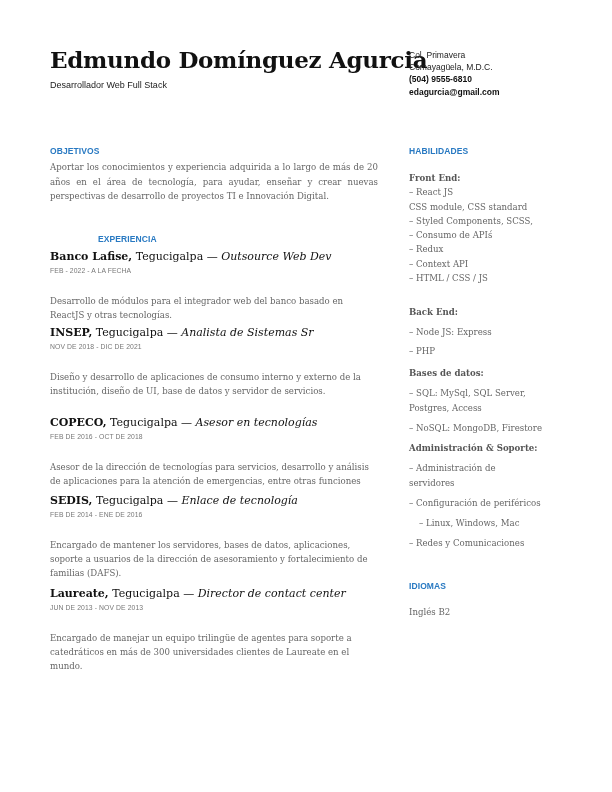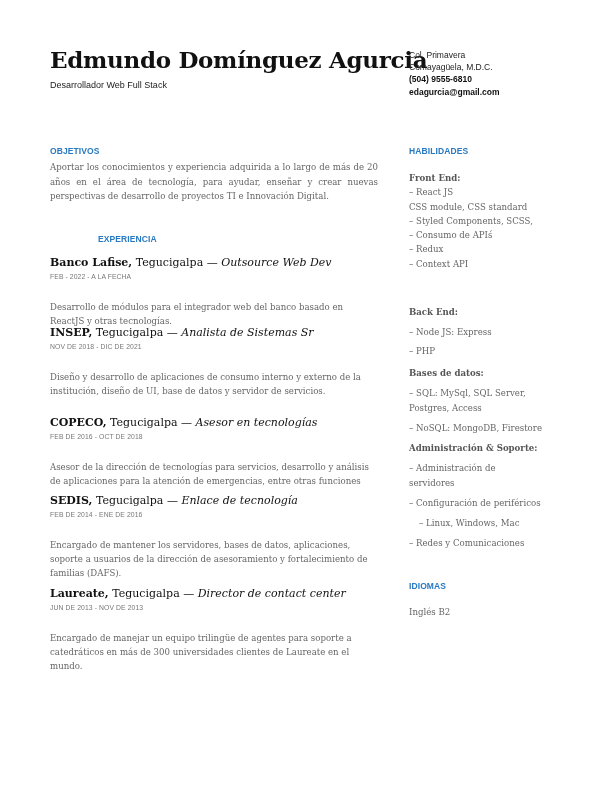--- a/index.html
+++ b/index.html
@@ -44,21 +44,21 @@
     <div>Comayagüela, M.D.C.</div>
     <div class="bold">(504) 9555-6810</div>
     <div class="bold">edagurcia@gmail.com</div>
   </div>
 
   <div class="section-title sans" style="left:50px; top:146px;">OBJETIVOS</div>
   <div class="objective serif">Aportar los conocimientos y experiencia adquirida a lo largo de más de 20 años en el área de tecnología, para ayudar, enseñar y crear nuevas perspectivas de desarrollo de proyectos TI e Innovación Digital.</div>
 
   <div class="section-title sans" style="left:50px; top:234px;margin-left:48px;">EXPERIENCIA</div>
 
-  <div class="job" style="top:256px;">
+  <div class="job" style="top:250px;">
     <div class="job-head serif"><span class="company">Banco Lafise,</span><span> Tegucigalpa — </span><span class="role">Outsource Web Dev</span></div>
     <div class="job-date sans">FEB - 2022 - A LA FECHA</div>
     <div class="job-desc serif">Desarrollo de módulos para el integrador web del banco basado en ReactJS y otras tecnologías.</div>
   </div>
 
   <div class="job" style="top:326px;">
     <div class="job-head serif"><span class="company">INSEP,</span><span> Tegucigalpa — </span><span class="role">Analista de Sistemas Sr</span></div>
     <div class="job-date sans">NOV DE 2018 - DIC DE 2021</div>
     <div class="job-desc serif">Diseño y desarrollo de aplicaciones de consumo interno y externo de la institución, diseño de UI, base de datos y servidor de servicios.</div>
   </div>
@@ -84,20 +84,21 @@
   <div class="section-title sans" style="left:409px; top:146px;">HABILIDADES</div>
 
   <div class="skills serif" style="top:171px;">
     <div class="skill-group-title skill-line">Front End:</div>
     <div class="skill-line">– React JS</div>
     <div class="skill-line">CSS module, CSS standard</div>
     <div class="skill-line">– Styled Components, SCSS,</div>
     <div class="skill-line">– Consumo de APIś</div>
     <div class="skill-line">– Redux</div>
     <div class="skill-line">– Context API</div>
+    <div class="skill-line">– HTML / CSS / JS</div>
   </div>
 
   <div class="skills serif" style="top:305px;">
     <div class="skill-group-title skill-line">Back End:</div>
     <div class="skill-line" style="margin-top:6px;">– Node JS: Express</div>
     <div class="skill-line" style="margin-top:4px;">– PHP</div>
   </div>
 
   <div class="skills serif" style="top:366px;">
     <div class="skill-group-title skill-line">Bases de datos:</div>

